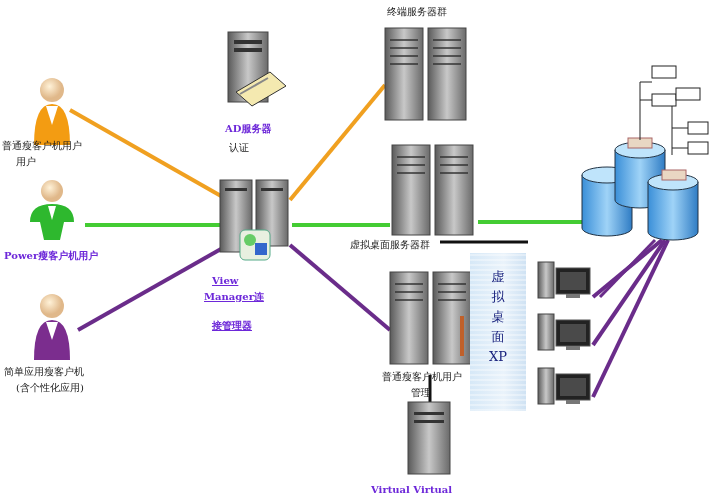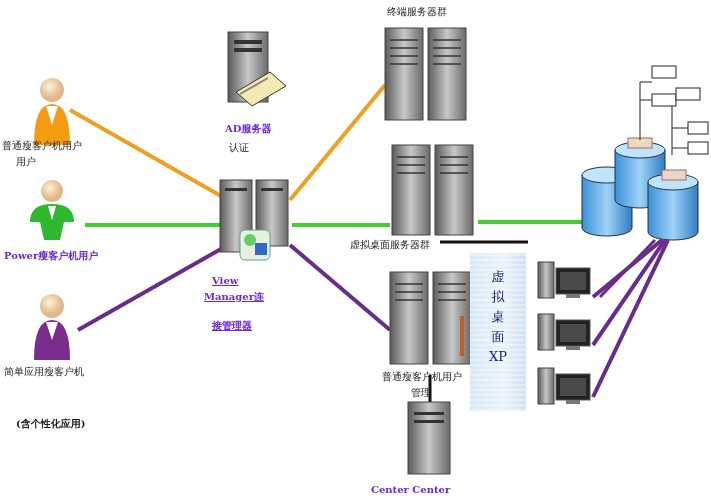--- a/index.html
+++ b/index.html
@@ -1,19 +1,19 @@
 <!DOCTYPE html>
 <html><head>
 <meta charset="utf-8">
 <style>
   html, body { margin:0; padding:0; background:#ffffff; }
   body { width:711px; height:499px; position:relative; overflow:hidden;
          font-family:"DejaVu Serif","Liberation Serif",serif; }
   .lbl { position:absolute; font-size:10px; color:#1a1a1a; white-space:nowrap; line-height:15px; }
-  .lbl.b { font-weight:bold;margin-top:36px; }
+  .lbl.b { font-weight:normal; }
   .lbl.blue { color:#6d28d9; font-weight:bold; }
   .c { text-align:left;text-decoration:underline; }
   svg.net { position:absolute; left:0; top:0; }
   .pool-panel { position:absolute; left:470px; top:253px; width:56px; height:158px;
     background:linear-gradient(90deg,#d6e8f7 0%, #eaf3fb 60%, #cfe2f3 100%); }
   .pool-panel .stripes { position:absolute; inset:0;
     background:repeating-linear-gradient(0deg, rgba(255,255,255,0.35) 0 2px, transparent 2px 5px); }
   .pool-txt { position:absolute; left:0; width:56px; text-align:center; font-size:13px; color:#1a237e; line-height:20px; }
 </style>
 </head>
@@ -197,13 +197,13 @@
 <div class="lbl" style="left:229px;top:140px">认证</div>
 
 <div class="lbl blue c" style="left:212px;top:273px;width:80px">View</div>
 <div class="lbl blue c" style="left:204px;top:289px;width:80px">Manager连</div>
 <div class="lbl blue c" style="left:212px;top:318px;width:80px">接管理器</div>
 
 <div class="lbl" style="left:387px;top:4px">终端服务器群</div>
 <div class="lbl" style="left:350px;top:237px">虚拟桌面服务器群</div>
 <div class="lbl" style="left:382px;top:369px">普通瘦客户机用户</div>
 <div class="lbl" style="left:411px;top:385px">管理</div>
-<div class="lbl blue" style="left:371px;top:482px">Center Center</div>
+<div class="lbl blue" style="left:371px;top:482px">Virtual Virtual</div>
 
 </body></html>

